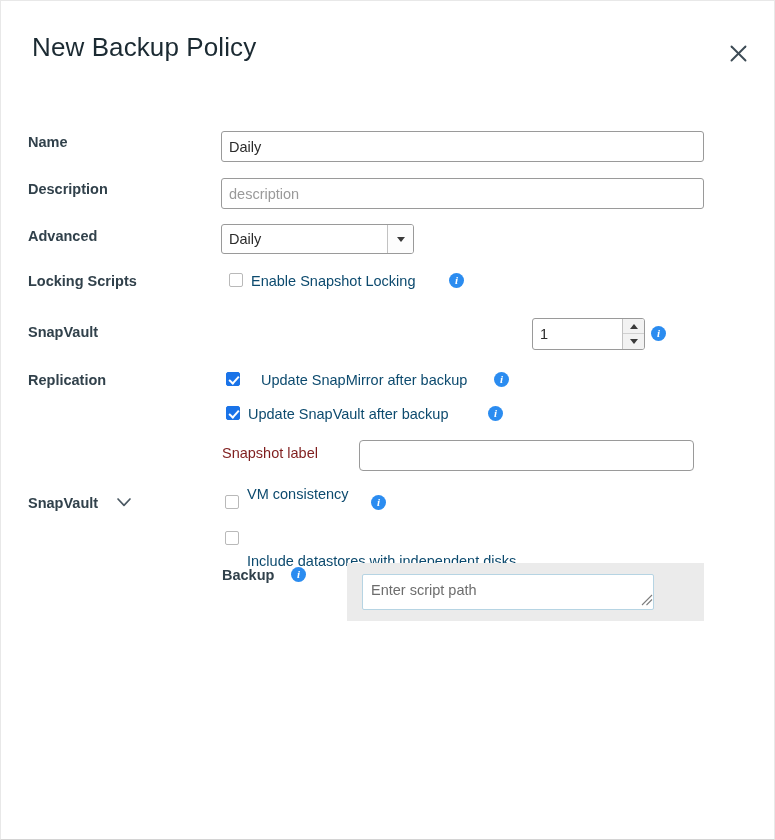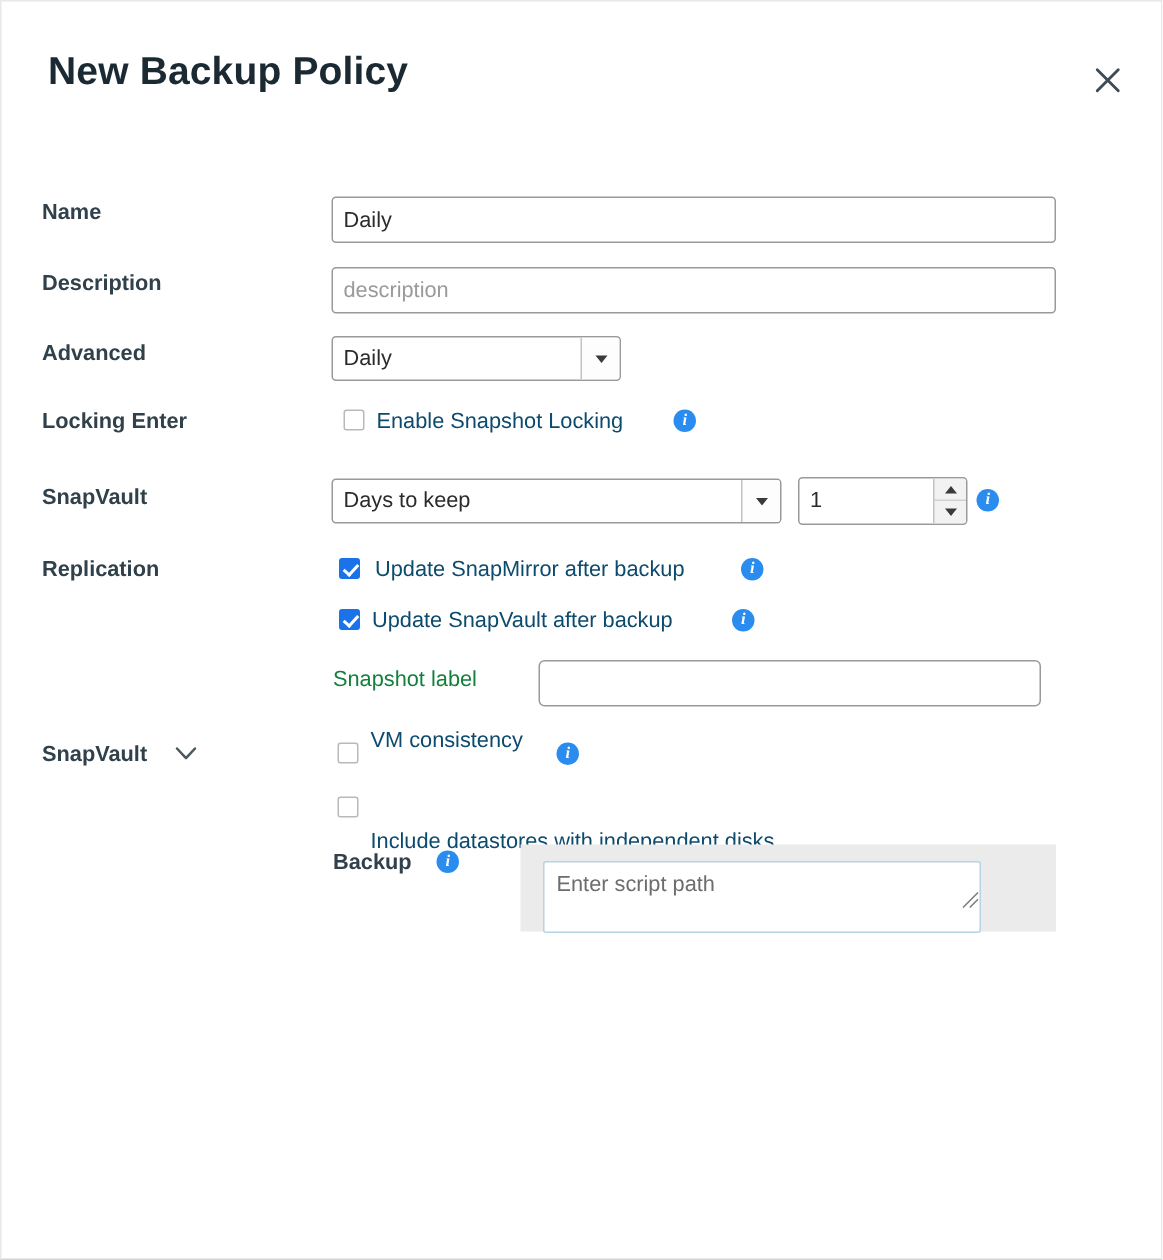--- a/index.html
+++ b/index.html
@@ -22,21 +22,21 @@
 
   
   #header {
     position: absolute;
     left: 0; top: 0; width: 775px; height: 100px;
   }
   #dialog-title {
     position: absolute;
     left: 31px; top: 31px;
     font-size: 26px;
-    font-weight: 700;
+    font-weight: 400;
     color: #1b2a32;
     letter-spacing: 0.1px;
     white-space: nowrap;
   }
   #close-icon {
     position: absolute;
     left: 722px; top: 37px;
     width: 30px; height: 30px;
     display: flex; align-items: center; justify-content: center;
     cursor: pointer;
@@ -46,21 +46,21 @@
     position: absolute;
     font-size: 14.5px;
     font-weight: bold;
     color: #31414b;
     white-space: nowrap;
   }
   .lbl-plain {
     position: absolute;
     font-size: 14.5px;
     font-weight: normal;
-    color: #15803d;
+    color: #7f1d1d;
     white-space: nowrap;
   }
 
   
   .tinput {
     position: absolute;
     border: 1px solid #9a9a9a;
     border-radius: 3px;
     background: #fff;
     font-family: "Liberation Sans", sans-serif;
@@ -198,21 +198,21 @@
   
   #scripts-panel {
     position: absolute;
     left: 346px; top: 562px;
     width: 357px; height: 58px;
     background: #ebebeb;
   }
   #scripts-textarea {
     position: absolute;
     left: 361px; top: 573px;
-    width: 292px; height: 48px;
+    width: 292px; height: 36px;
     border: 1px solid #b6d4e3;
     border-radius: 2px;
     background: #ffffff;
     font-family: "Liberation Sans", sans-serif;
     font-size: 14.5px;
     color: #2b2b2b;
     padding: 7px 8px 0 8px;
     resize: none;
     outline: none;
     overflow: hidden;
@@ -250,49 +250,43 @@
   <input class="tinput" id="description-input" style="left: 220px; top: 177px; width: 483px; height: 31px;" placeholder="description">
 
   <div class="lbl" style="left:27px; top:227px;">Advanced</div>
   <div class="sel-wrap" id="frequency-select" style="left:220px; top:223px; width:193px; height:30px;">
     <div class="sel-text">Daily</div>
     <div class="sel-btn">
         <span class="caret"></span>
       </div>
   </div>
 
-  <div class="lbl" style="left:27px; top:272px;">Locking Enter</div>
+  <div class="lbl" style="left:27px; top:272px;">Locking Scripts</div>
   <div class="cb off" id="cb-locking" style="left:228px; top:272px;"></div>
   <div class="cb-lbl" style="left:250px; top:272px;">Enable Snapshot Locking</div>
   <div class="info" style="left:448px; top:272px;">i</div>
 
   <div class="lbl" style="left:27px; top:323px;">SnapVault</div>
-  <div class="sel-wrap" id="retention-select" style="left:220px; top:318px; width:300px; height:30px;">
-    <div class="sel-text">Days to keep</div>
-    <div class="sel-btn">
-        <span class="caret"></span>
-      </div>
-  </div>
   <div class="num-wrap" id="retention-count" style="left:531px; top:317px; width:113px; height:32px;">
     <div class="num-text">1</div>
     <div class="num-btns">
       <div class="num-up">
           <span class="tri-up"></span>
         </div>
       <div class="num-dn">
           <span class="tri-dn"></span>
         </div>
     </div>
   </div>
   <div class="info" style="left:650px; top:325px;">i</div>
 
   <div class="lbl" style="left:27px; top:371px;">Replication</div>
 
   <div class="cb on" id="cb-snapmirror" style="left:225px; top:371px;"></div>
-  <div class="cb-lbl" style="left:249px; top:371px;">Update SnapMirror after backup</div>
+  <div class="cb-lbl" style="left:260px; top:371px;">Update SnapMirror after backup</div>
   <div class="info" style="left:493px; top:371px;">i</div>
 
   <div class="cb on" id="cb-snapvault" style="left:225px; top:405px;"></div>
   <div class="cb-lbl" style="left:247px; top:405px;">Update SnapVault after backup</div>
   <div class="info" style="left:487px; top:405px;">i</div>
 
   <div class="lbl-plain" style="left:221px; top:444px;">Snapshot label</div>
   <input class="tinput" id="snapshot-label-input" style="left: 358px; top: 439px; width: 335px; height: 31px; border-radius: 4px;" placeholder="">
 
   <div class="lbl" style="left:27px; top:494px;">SnapVault</div>

